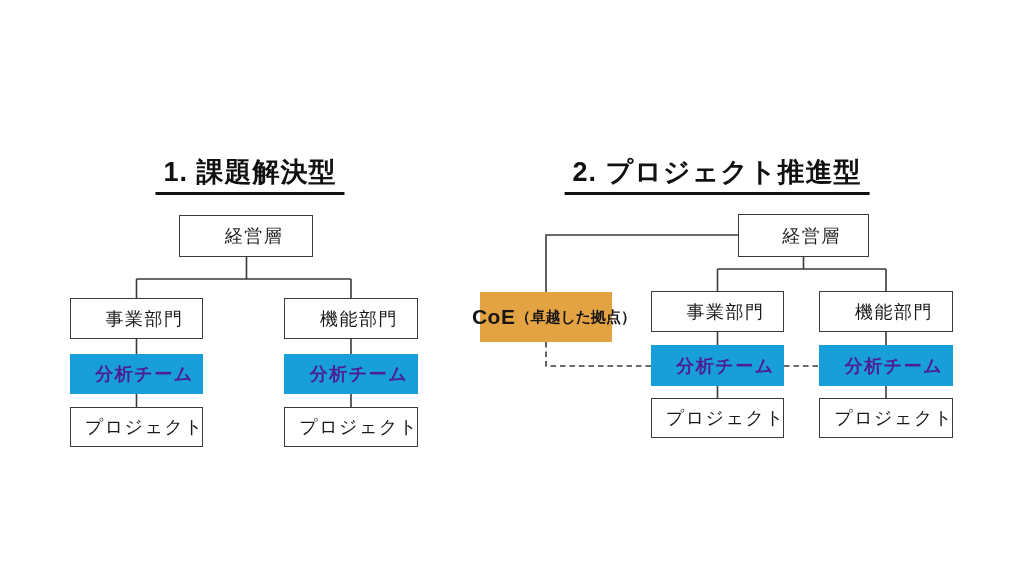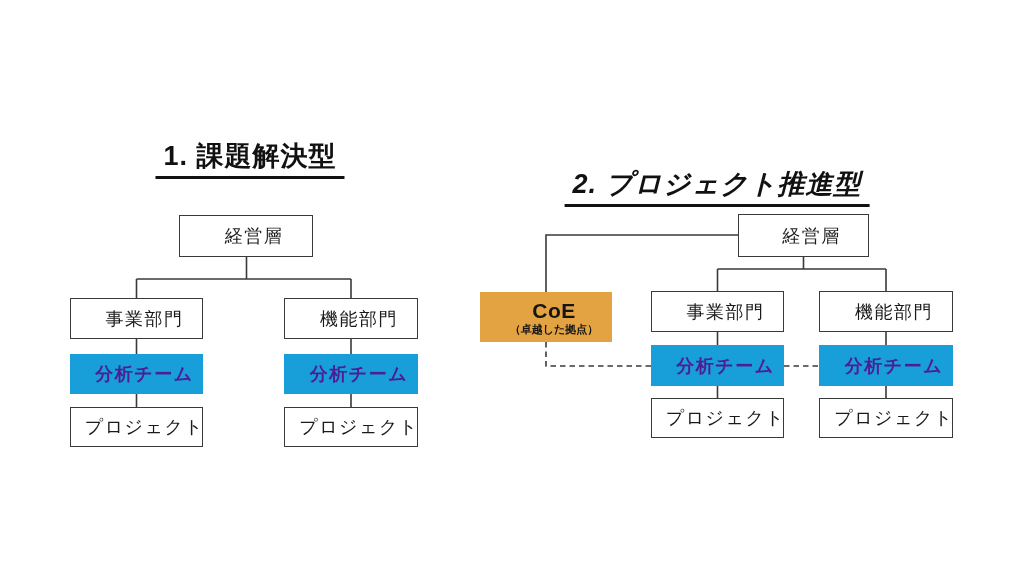--- a/index.html
+++ b/index.html
@@ -46,26 +46,26 @@
     background: #189FD9;
     border: none;
     color: #4c1d95;
     font-weight: 700;
   }
   .box--orange {
     background: #E3A342;
     border: none;
     color: #151515;
     font-weight: 700;
-    flex-direction: column;
+    flex-direction: row;
     line-height: 1.12;
     letter-spacing: 0.5px;
   }
   .coe-line1 { font-size: 21px; }
-  .coe-line2 { font-size: 11px; letter-spacing: 0px; }
+  .coe-line2 { font-size: 15px; letter-spacing: 0px; }
   .connectors {
     position: absolute;
     left: 0;
     top: 0;
     width: 1024px;
     height: 576px;
     pointer-events: none;
   }
 </style>
 </head>
@@ -78,34 +78,34 @@
     <path d="M246.5,257 V279 M136.5,279 H351 M136.5,279 V298 M351,279 V298
              M136.5,339 V354 M136.5,394 V407 M351,339 V354 M351,394 V407" fill="none" stroke="#3a3a3a" stroke-width="1.6"></path>
 
     <path d="M738,235 H546 V292 M803.5,257 V269 M717.5,269 H886
              M717.5,269 V291 M886,269 V291
              M717.5,332 V345 M717.5,386 V398 M886,332 V345 M886,386 V398" fill="none" stroke="#3a3a3a" stroke-width="1.6"></path>
 
     <path d="M546,342 V366 H651 M784,366 H819" fill="none" stroke="#3a3a3a" stroke-width="1.6" stroke-dasharray="5.5,4"></path>
   </svg>
 
-  <div class="diagram-title" style="left:250px; top:140px;">1. 課題解決型</div>
+  <div class="diagram-title" style="left:250px; top:156px;">1. 課題解決型</div>
 
   <div class="box" style="left:179px; top:215px; width:134px; height:42px;">経営層</div>
 
   <div class="box" style="left:70px; top:298px; width:133px; height:41px;">事業部門</div>
   <div class="box" style="left:284px; top:298px; width:134px; height:41px;">機能部門</div>
 
   <div class="box box--blue" style="left:70px; top:354px; width:133px; height:40px;">分析チーム</div>
   <div class="box box--blue" style="left:284px; top:354px; width:134px; height:40px;">分析チーム</div>
 
   <div class="box" style="left:70px; top:407px; width:133px; height:40px;">プロジェクト</div>
   <div class="box" style="left:284px; top:407px; width:134px; height:40px;">プロジェクト</div>
 
-  <div class="diagram-title" style="left:717px; top:168px;font-style:italic;">2. プロジェクト推進型</div>
+  <div class="diagram-title" style="left:717px; top:156px;">2. プロジェクト推進型</div>
 
   <div class="box" style="left:738px; top:214px; width:131px; height:43px;">経営層</div>
 
   <div class="box box--orange" style="left:480px; top:292px; width:132px; height:50px;">
     <span class="coe-line1">CoE</span>
     <span class="coe-line2">（卓越した拠点）</span>
   </div>
 
   <div class="box" style="left:651px; top:291px; width:133px; height:41px;">事業部門</div>
   <div class="box" style="left:819px; top:291px; width:134px; height:41px;">機能部門</div>

